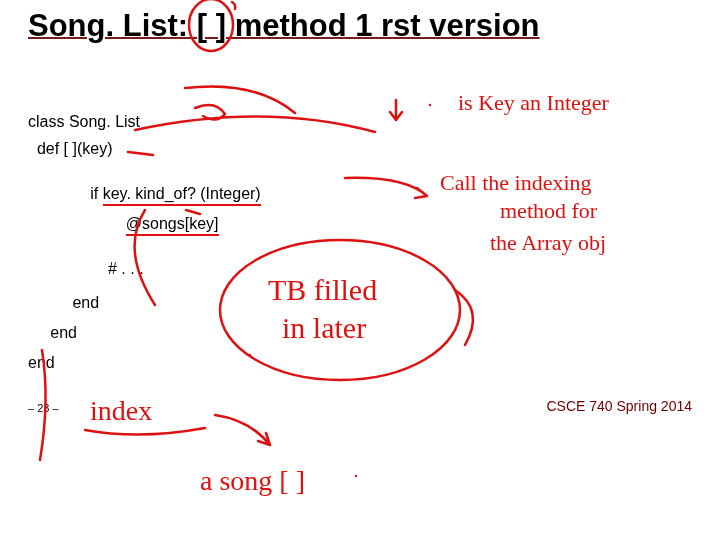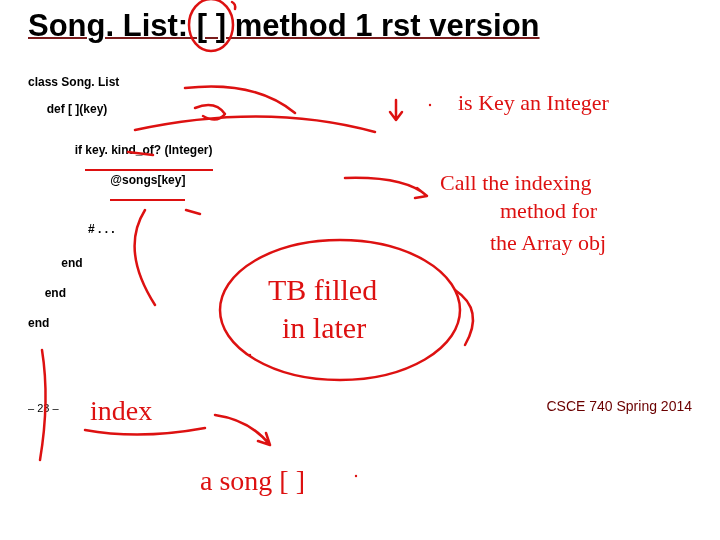--- a/index.html
+++ b/index.html
@@ -27,28 +27,29 @@
     color: #000;
     white-space: nowrap;
   }
   .title .ul {
     text-decoration: underline;
     text-decoration-color: #7a1c1c;
     text-decoration-thickness: 2px;
   }
   .code {
     position: absolute;
-    font-size: 12px;
-    font-weight: bold;
+    font-size: 16px;
+    font-weight: normal;
     color: #000;
     white-space: pre;
+    margin-top: 38px;
   }
   .ul-red {
     border-bottom: 2.5px solid #d11;
-    padding-bottom: 12px;
+    padding-bottom: 2px;
   }
   .footer-left {
     position: absolute;
     left: 28px;
     bottom: 18px;
     font-size: 11px;
     color: #000;
   }
   .footer-right {
     position: absolute;
@@ -68,25 +69,25 @@
 </head>
 <body>
 
 <div class="slide">
 
   <div class="title">
     <span class="ul">Song. List: [ ] method 1 rst version</span>
   </div>
 
   <div class="code" style="top:75px;left:28px">class Song. List</div>
-  <div class="code" style="top:102px;left:40px">  def [ ](key)</div>
+  <div class="code" style="top:102px;left:28px">  def [ ](key)</div>
   <div class="code" style="top:129px;left:28px">
     <span>          if </span><span class="ul-red">key. kind_of? (Integer)</span>
   </div>
-  <div class="code" style="top:159px;left:37px">
+  <div class="code" style="top:159px;left:28px">
     <span>                  </span><span class="ul-red">@songs[key]</span>
   </div>
   <div class="code" style="top:222px;left:28px">                  # . . .</div>
   <div class="code" style="top:256px;left:28px">          end</div>
   <div class="code" style="top:286px;left:28px">     end</div>
   <div class="code" style="top:316px;left:28px">end</div>
 
   <div class="footer-left">– 23 –</div>
   <div class="footer-right">CSCE 740 Spring 2014</div>
 

